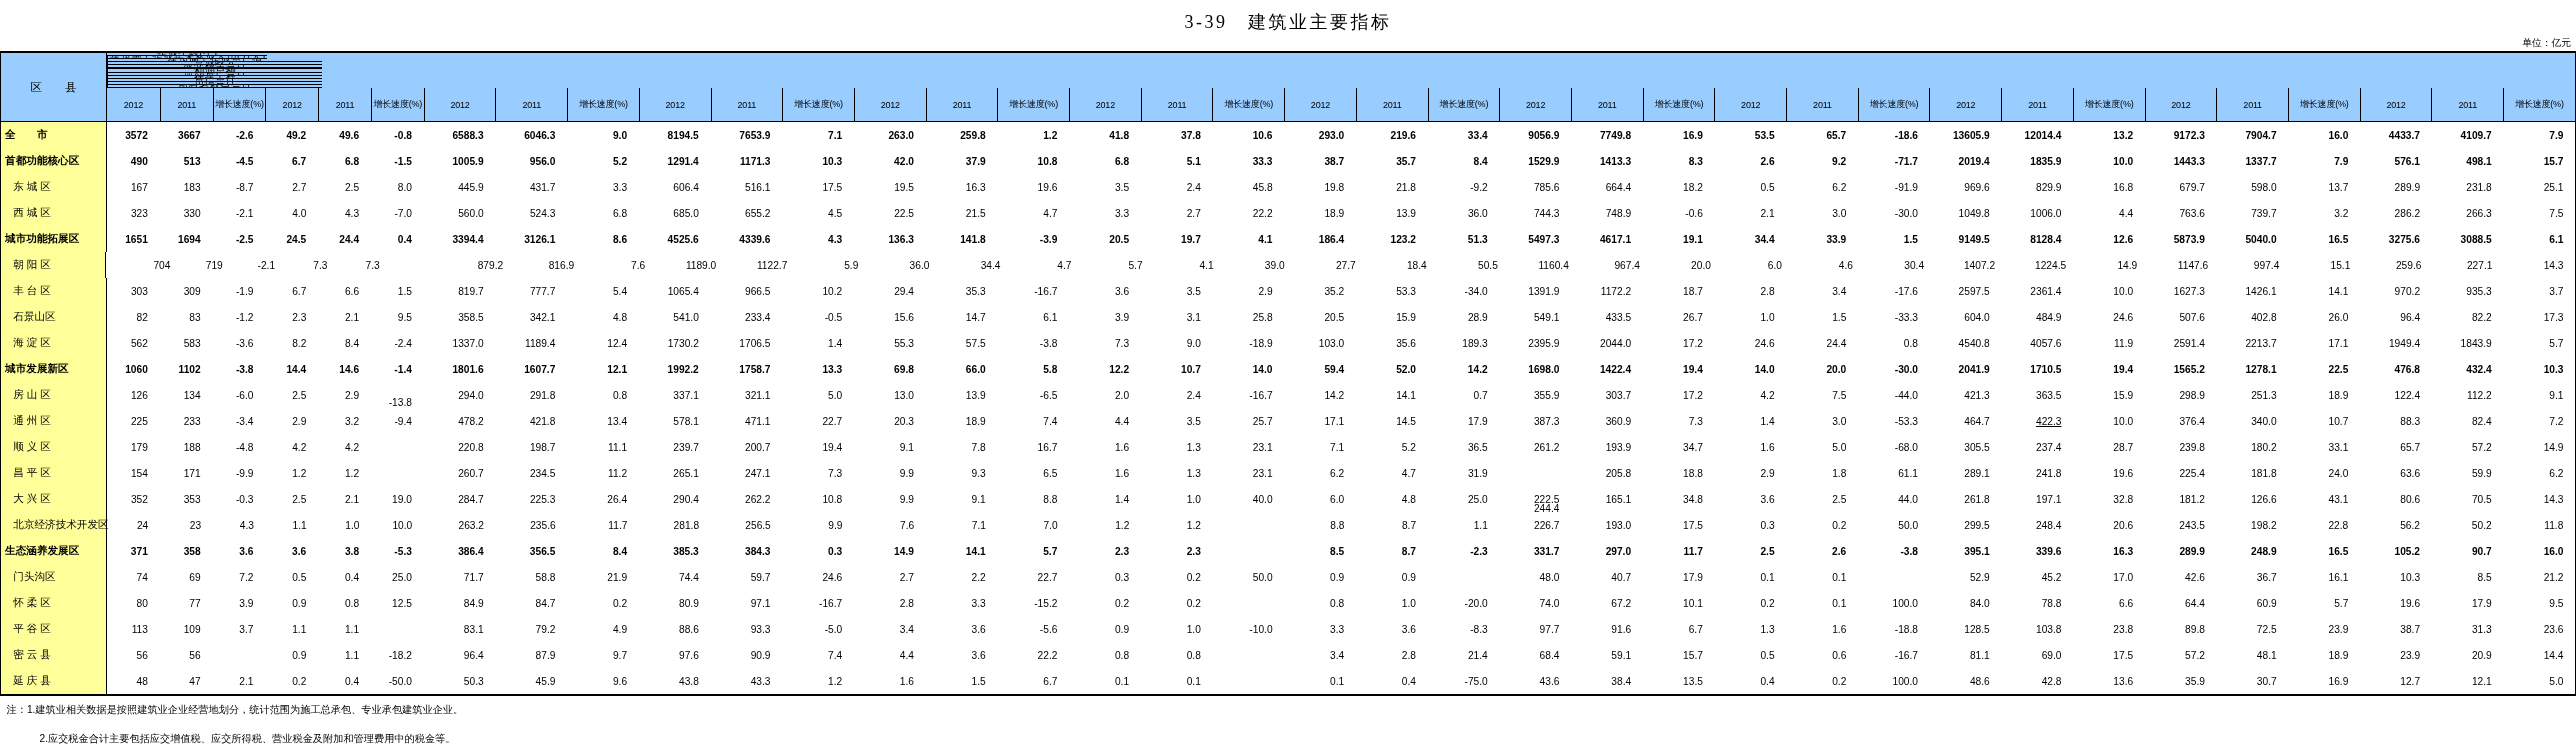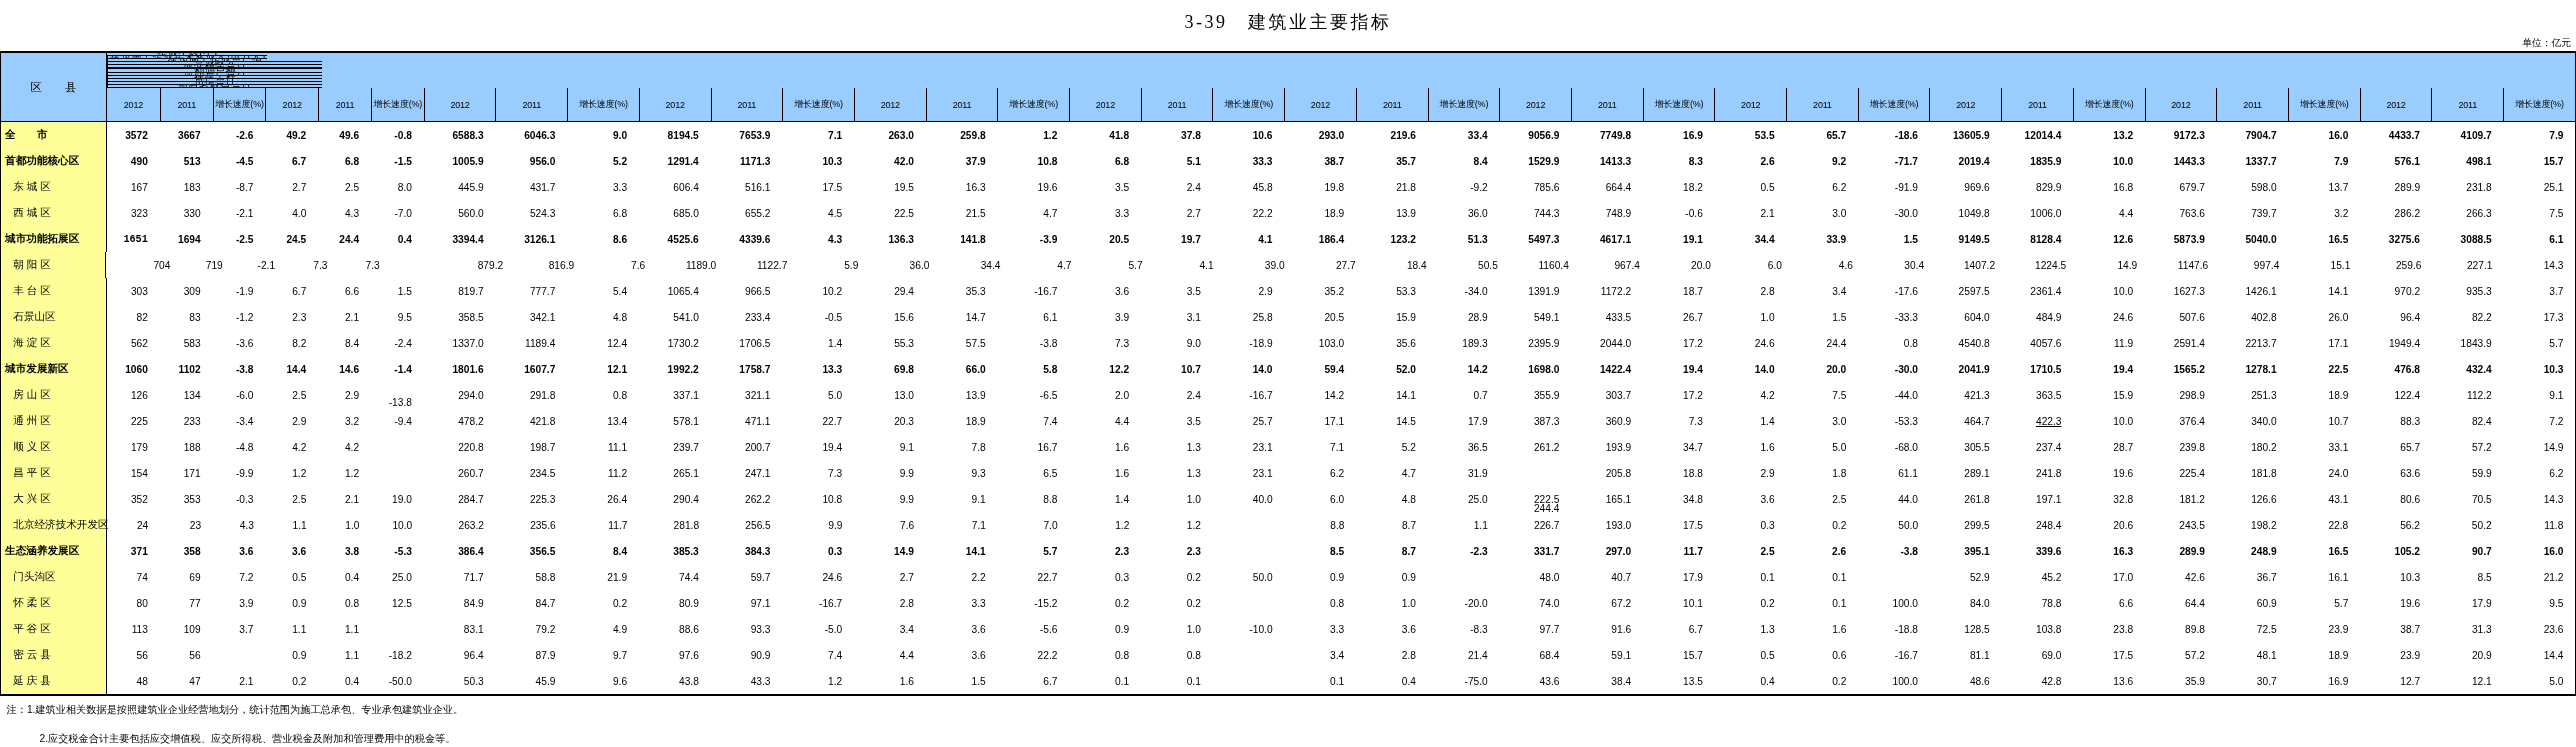--- a/index.html
+++ b/index.html
@@ -298,21 +298,21 @@
         <div class="dcell" style="width: 72px;">4.4</div>
         <div class="dcell" style="width: 72px;">763.6</div>
         <div class="dcell" style="width: 72px;">739.7</div>
         <div class="dcell" style="width: 72px;">3.2</div>
         <div class="dcell" style="width: 72px;">286.2</div>
         <div class="dcell" style="width: 72px;">266.3</div>
         <div class="dcell" style="width: 72px;">7.5</div>
       </div>
       <div class="brow bold">
         <div class="rlabel">城市功能拓展区</div>
-        <div class="dcell" style="width: 53px; font-family: Liberation Mono, monospace;">1651</div>
+        <div class="dcell" style="width: 53px;">1651</div>
         <div class="dcell" style="width: 53px;">1694</div>
         <div class="dcell" style="width: 53px;">-2.5</div>
         <div class="dcell" style="width: 53px;">24.5</div>
         <div class="dcell" style="width: 53px;">24.4</div>
         <div class="dcell" style="width: 53px;">0.4</div>
         <div class="dcell" style="width: 72px;">3394.4</div>
         <div class="dcell" style="width: 72px;">3126.1</div>
         <div class="dcell" style="width: 72px;">8.6</div>
         <div class="dcell" style="width: 72px;">4525.6</div>
         <div class="dcell" style="width: 72px;">4339.6</div>

